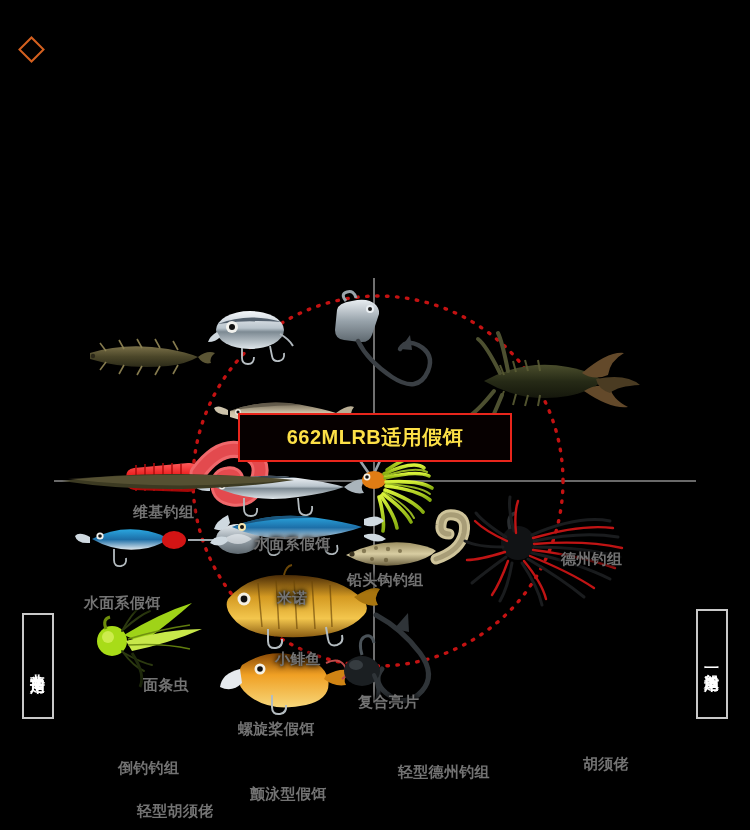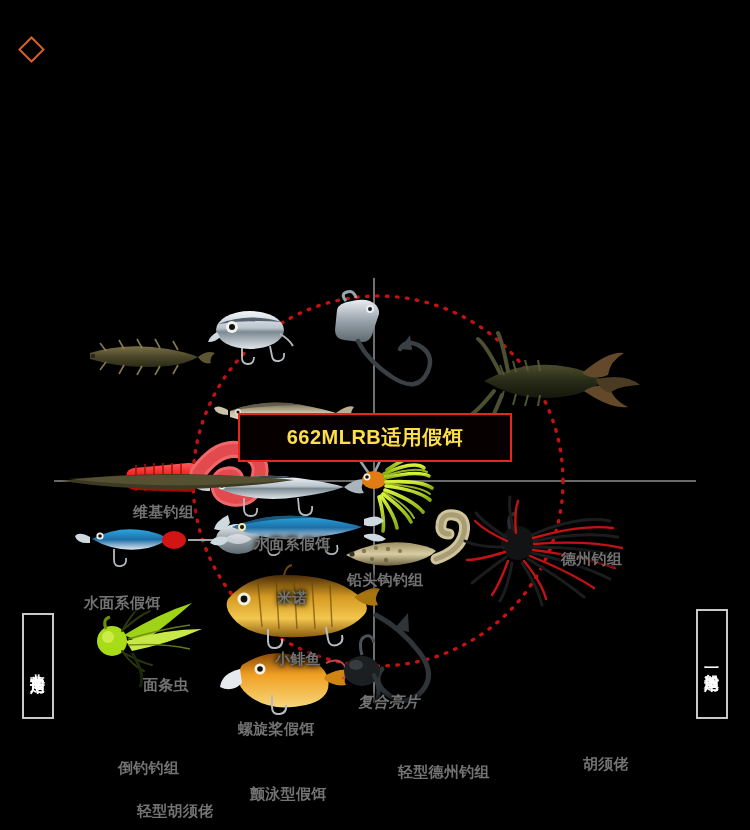--- a/index.html
+++ b/index.html
@@ -498,21 +498,21 @@
     </div>
 
     <div class="lure-label" style="left:133px; top:318px;">维基钓组</div>
     <div class="lure-label" style="left:238px; top:350px;margin-left:16px;">水面系假饵</div>
     <div class="lure-label" style="left:277px; top:404px;">米诺</div>
     <div class="lure-label" style="left:84px;  top:409px;">水面系假饵</div>
     <div class="lure-label" style="left:275px; top:465px;">小鲱鱼</div>
     <div class="lure-label" style="left:143px; top:483px;margin-top:8px;">面条虫</div>
     <div class="lure-label" style="left:347px; top:386px;">铅头钩钓组</div>
     <div class="lure-label" style="left:561px; top:365px;">德州钓组</div>
-    <div class="lure-label" style="left:358px; top:508px;font-style:italic;">复合亮片</div>
+    <div class="lure-label" style="left:358px; top:508px;">复合亮片</div>
     <div class="lure-label" style="left:118px; top:574px;">倒钓钓组</div>
     <div class="lure-label" style="left:238px; top:535px;">螺旋桨假饵</div>
     <div class="lure-label" style="left:250px; top:600px;">颤泳型假饵</div>
     <div class="lure-label" style="left:137px; top:617px;">轻型胡须佬</div>
 
     <div class="lure-label" style="left:350px; top:578px;margin-left:48px;">轻型德州钓组</div>
 
     <div class="lure-label" style="left:583px; top:570px;">胡须佬</div>
 
   </div>

